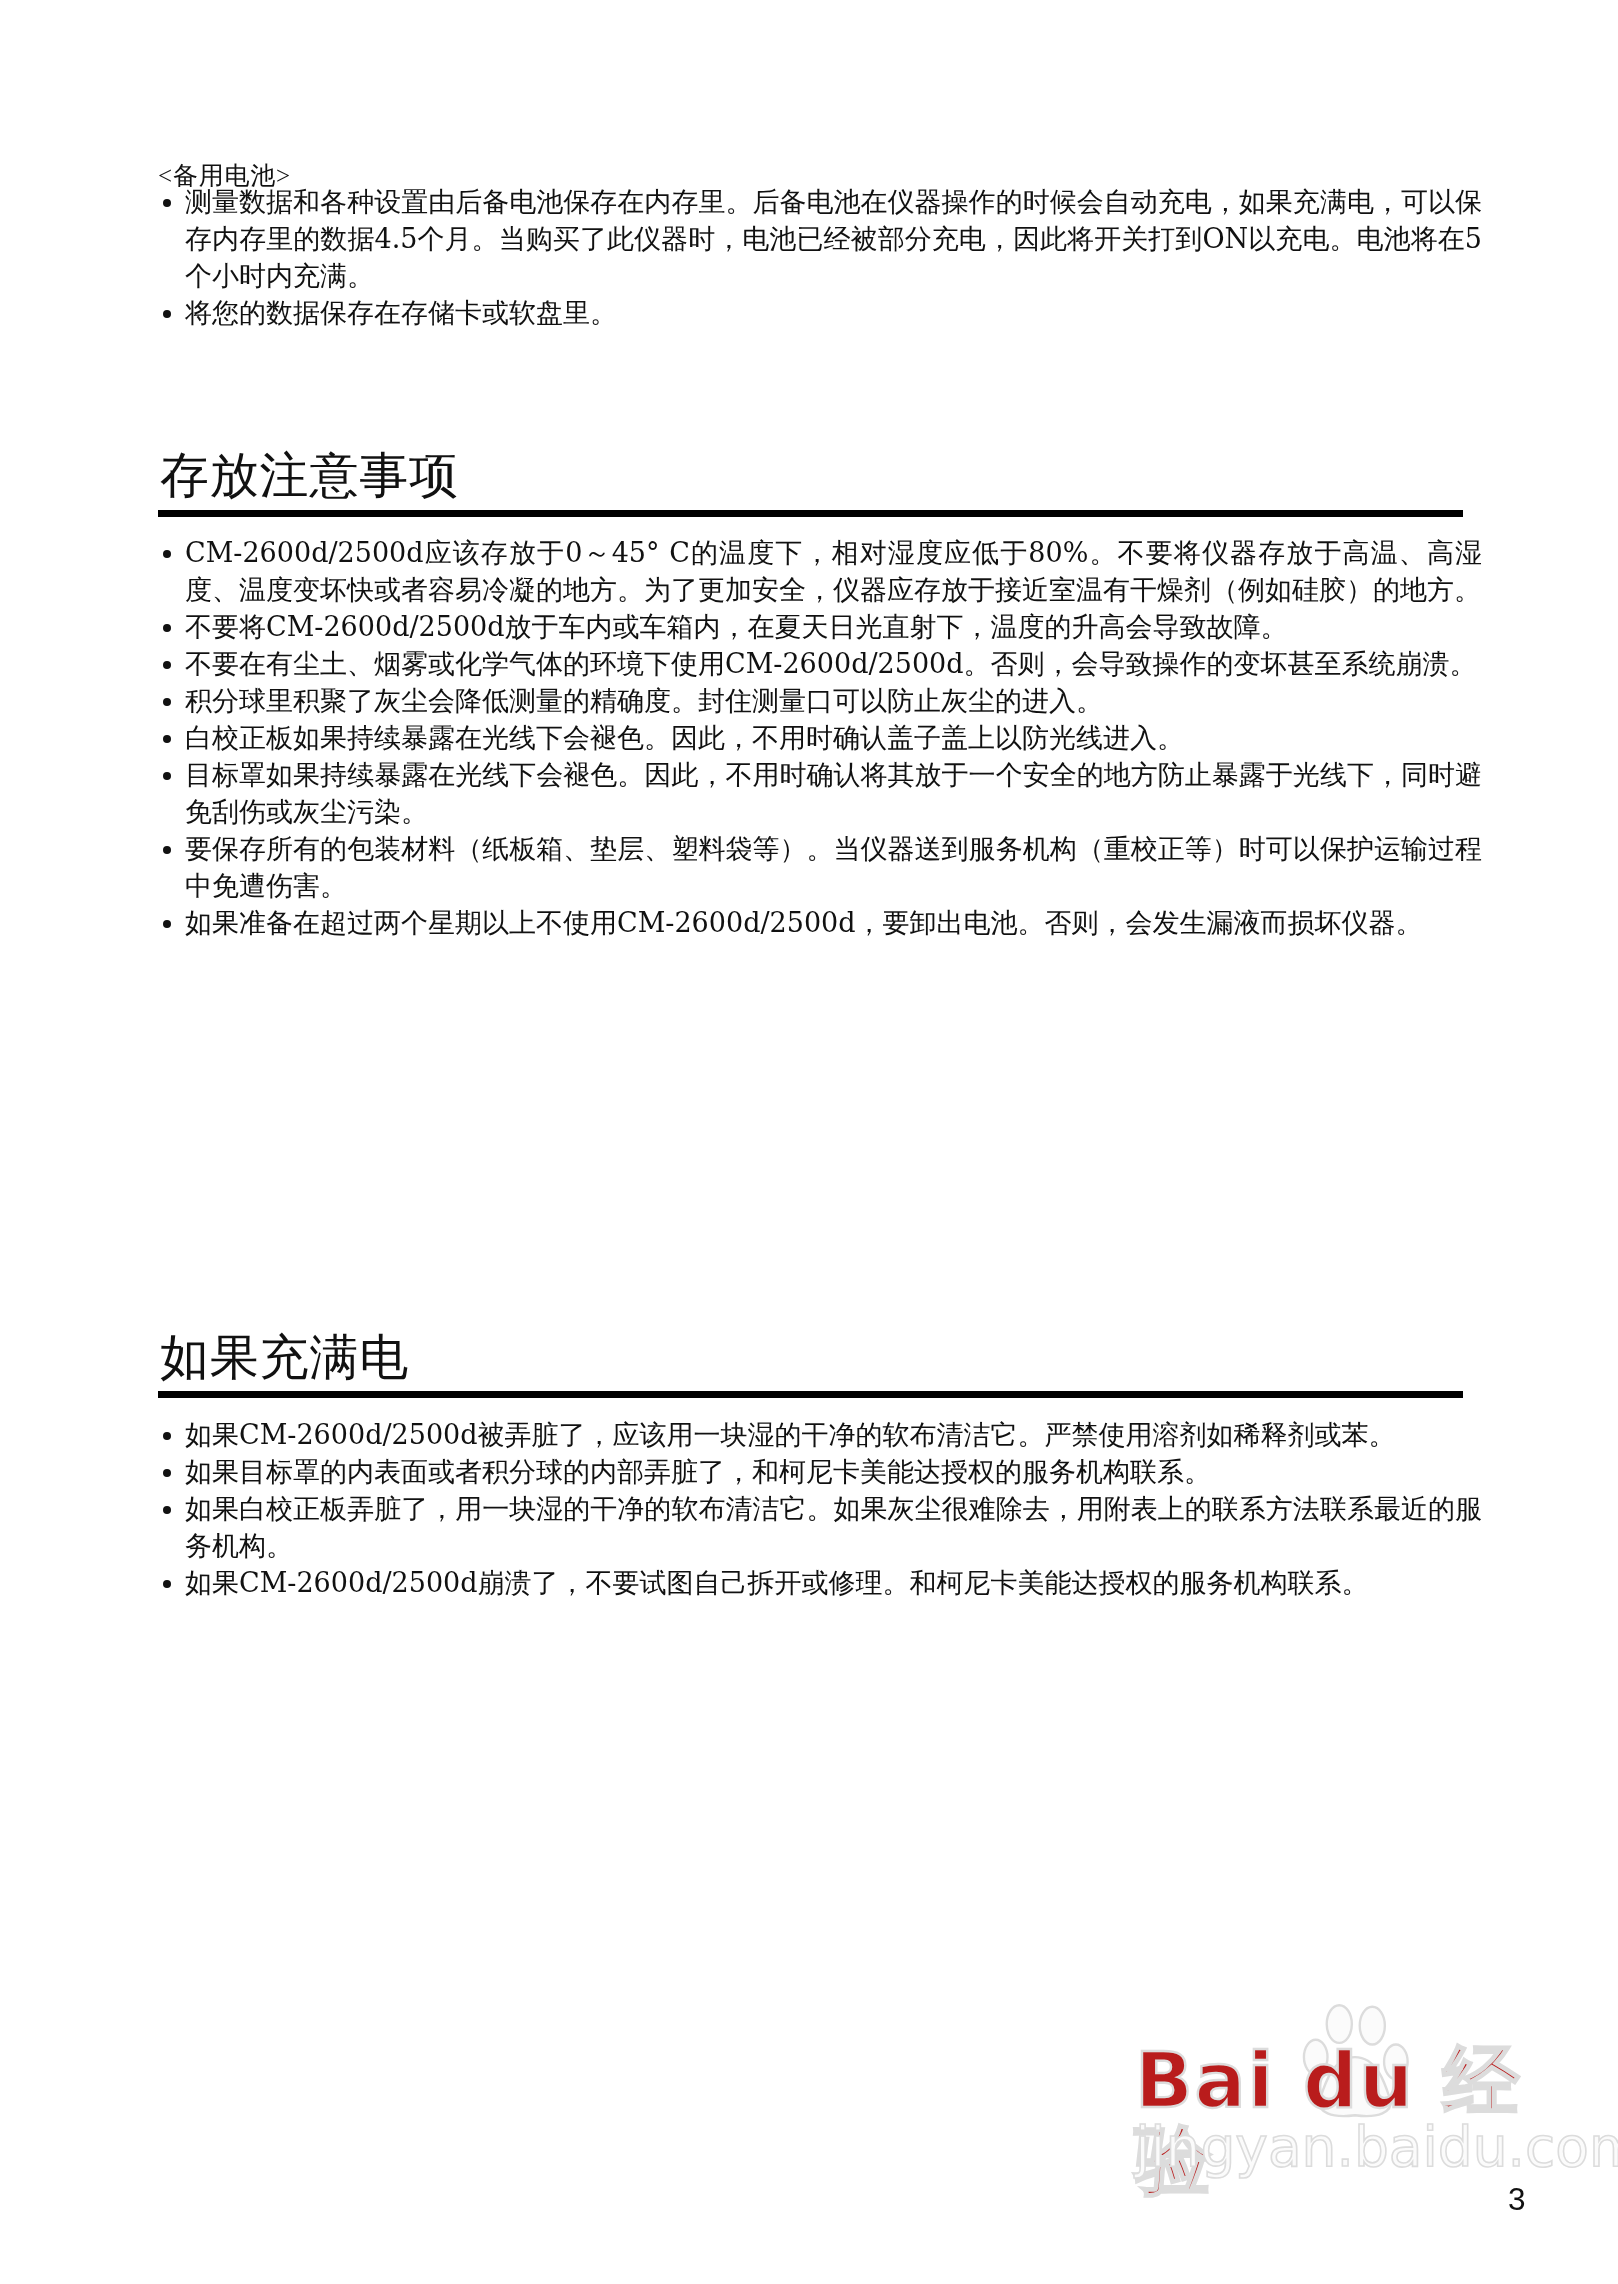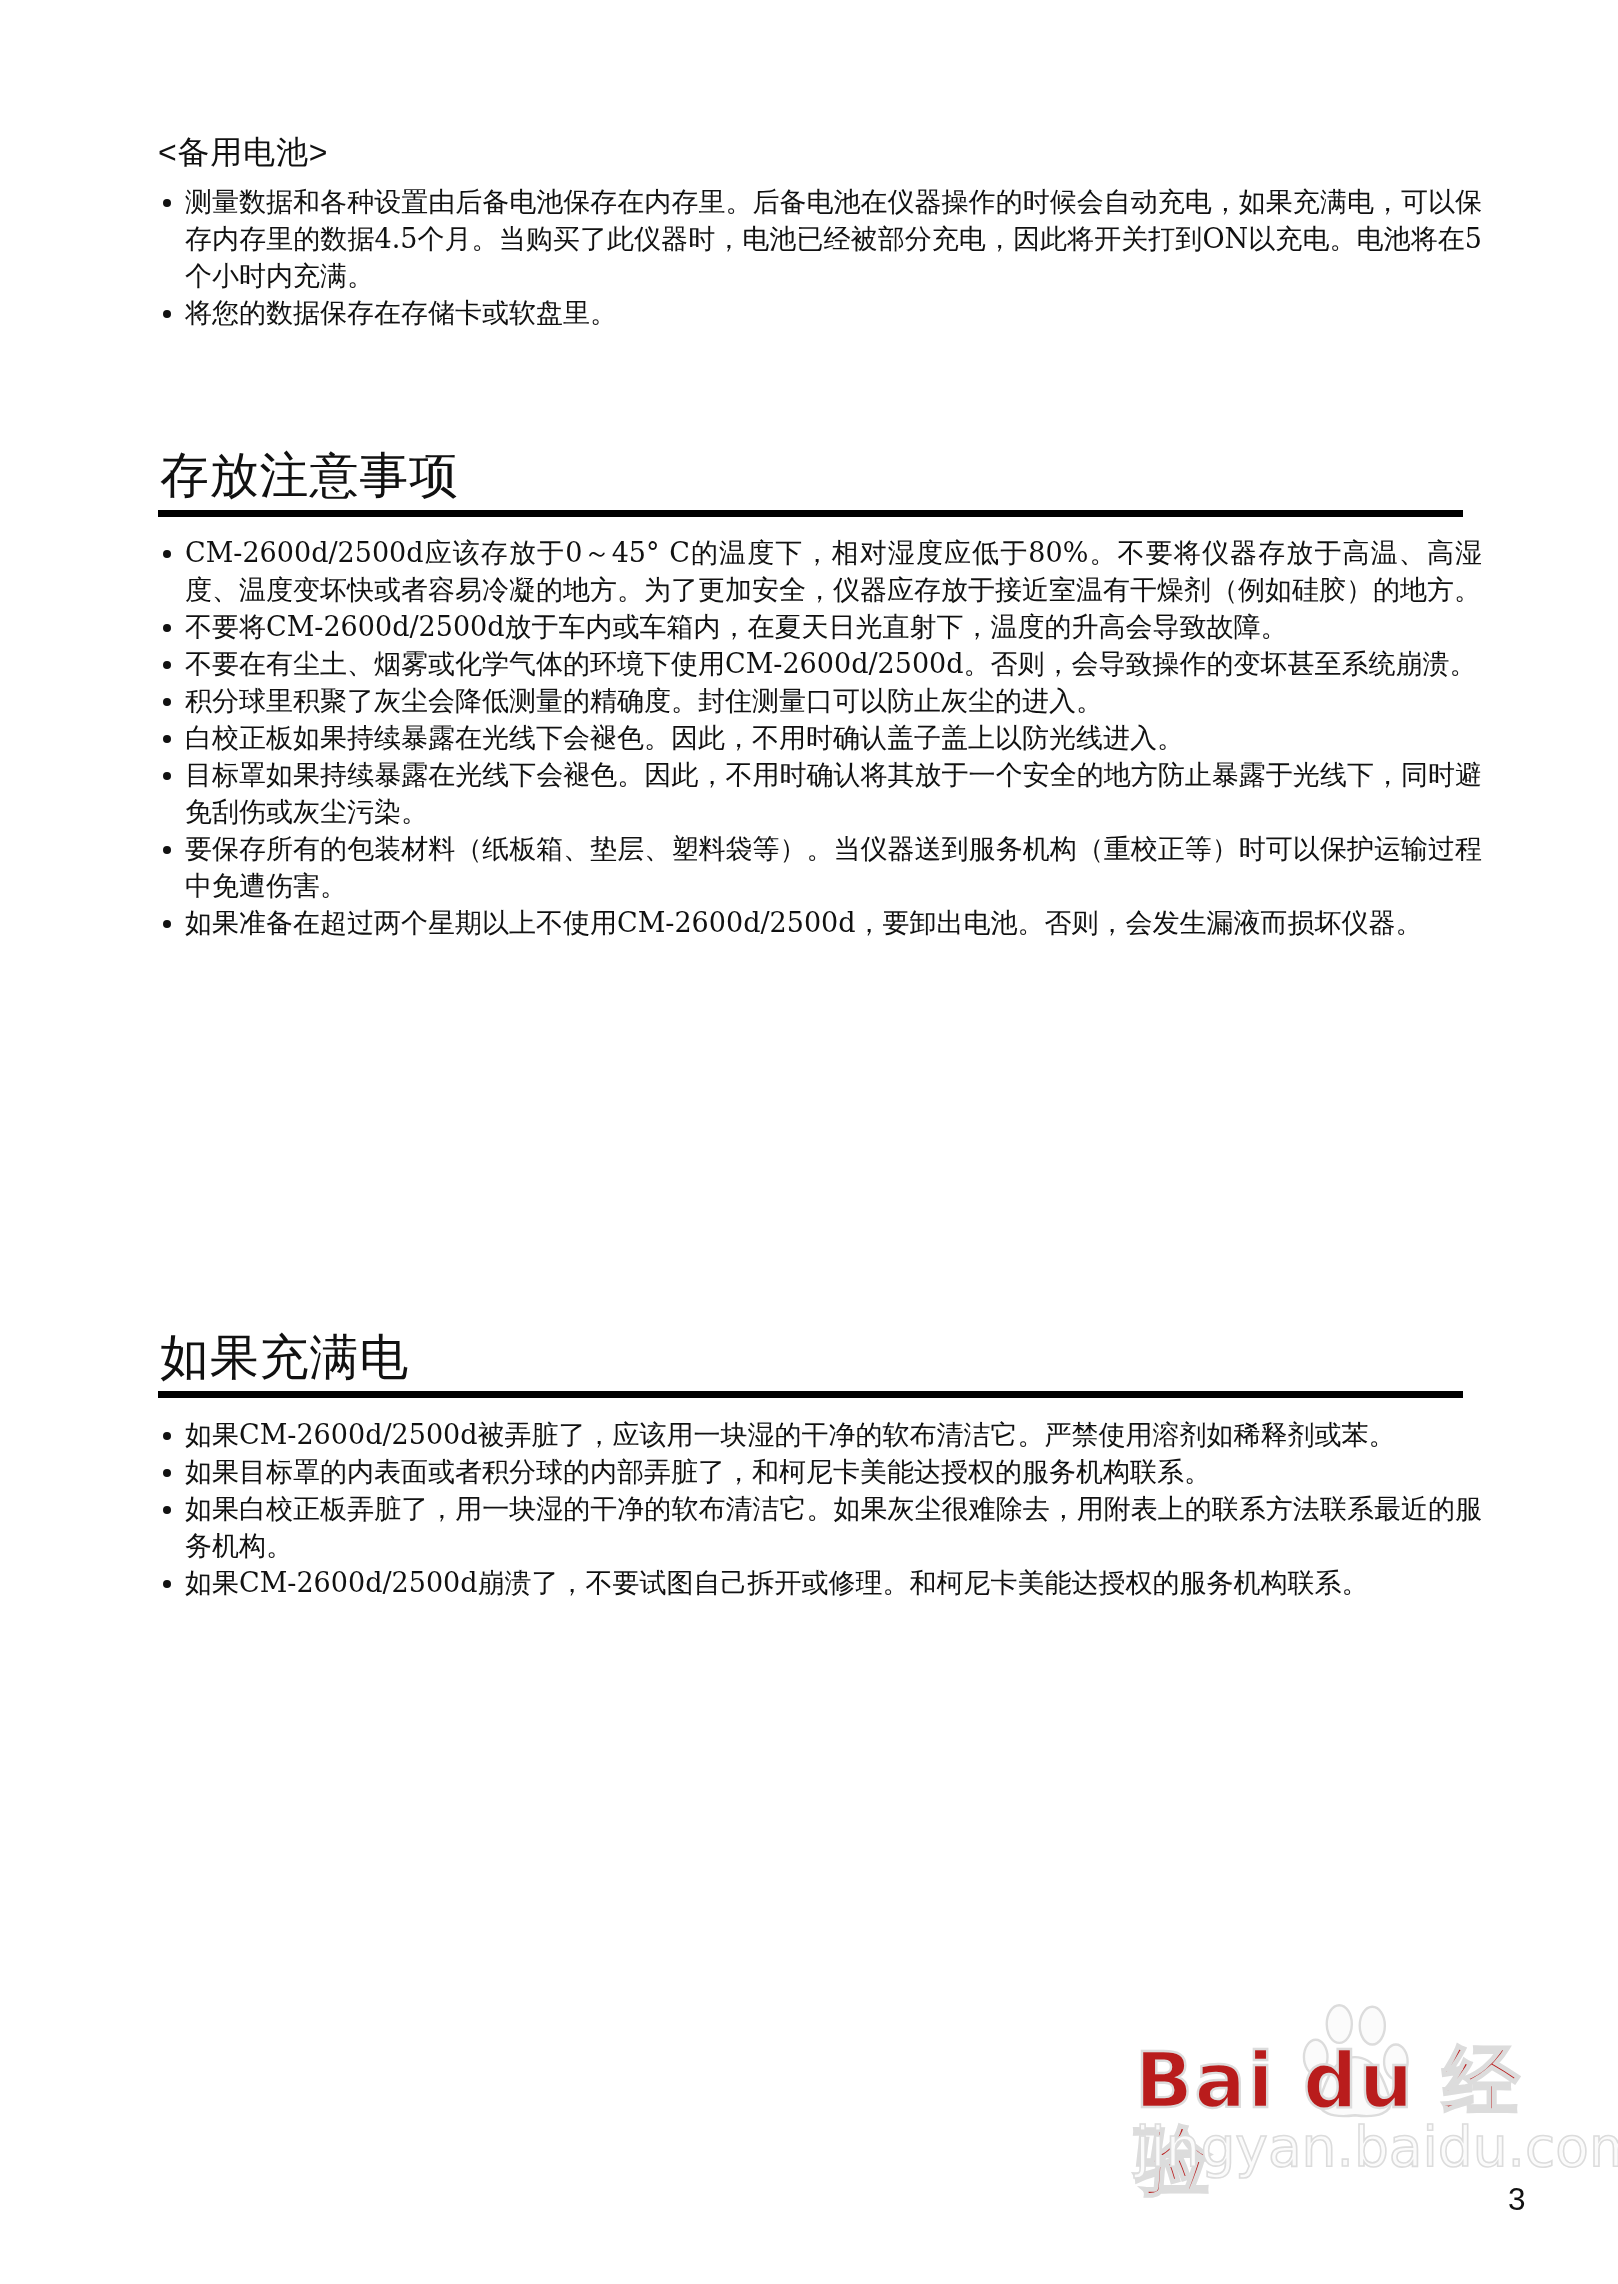--- a/index.html
+++ b/index.html
@@ -16,23 +16,23 @@
       font-family: "DejaVu Serif", "Liberation Serif", serif;
     }
     .page {
       position: absolute;
       left: 0; top: 0;
       width: 1618px; height: 2284px;
     }
     .subhead {
       position: absolute;
       left: 158px;
-      top: 135px;
-      font-family: Liberation Sans, sans-serif;
-      font-size: 32px;
+      top: 158px;
+      font-family: Liberation Serif, serif;
+      font-size: 25px;
       line-height: 35px;
       letter-spacing: 0.8px;
     }
     .bullets {
       position: absolute;
       left: 158px;
       width: 1324px;
       margin: 0;
       padding: 0;
       list-style: none;

